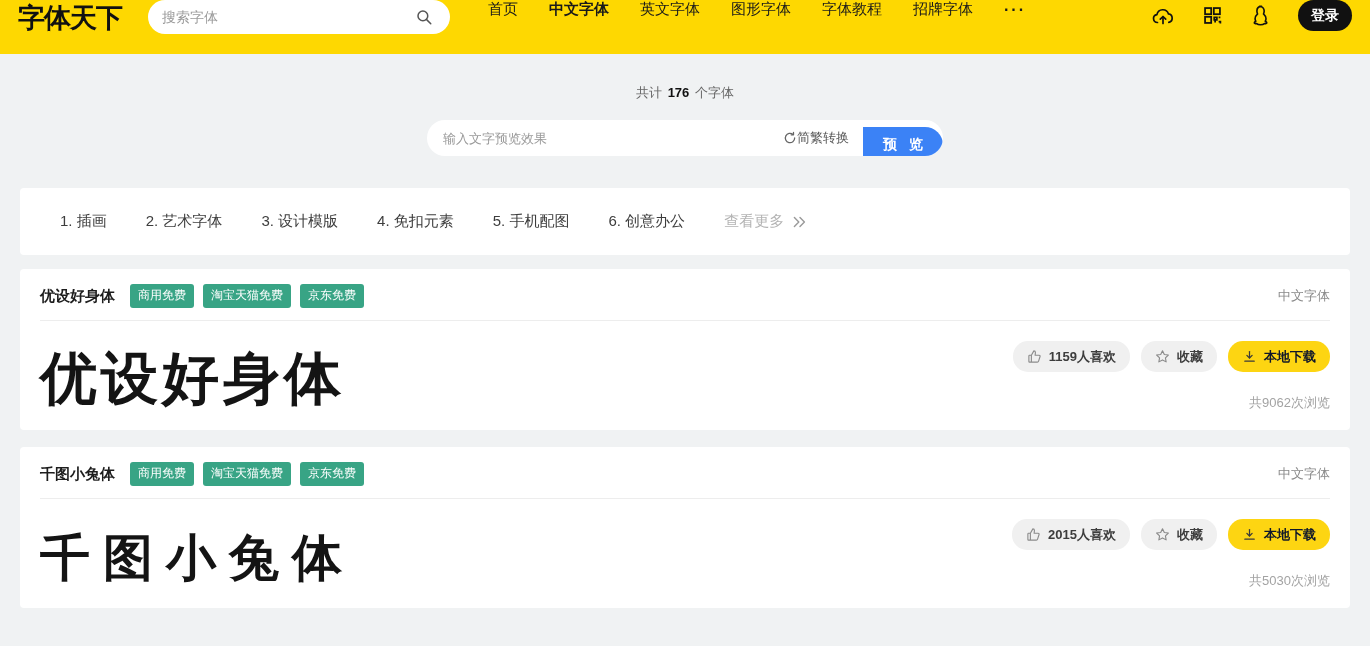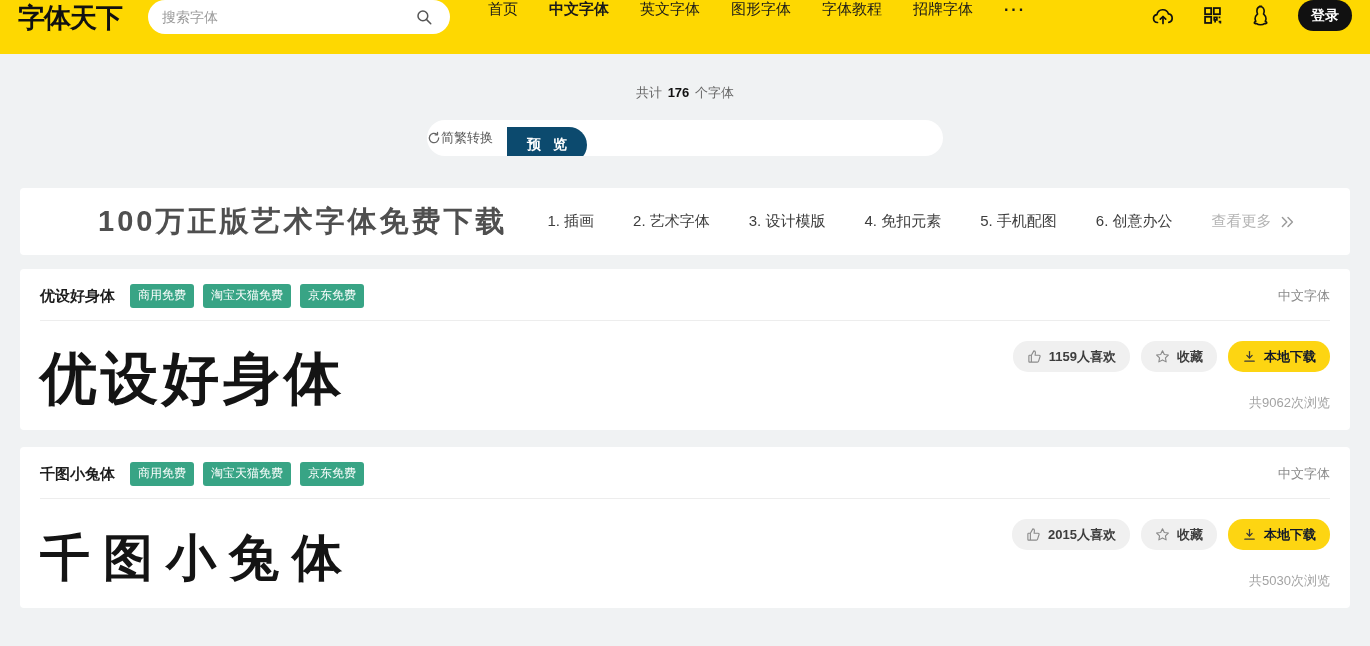--- a/index.html
+++ b/index.html
@@ -26,21 +26,21 @@
   .hero { text-align:center; padding-top:19px; padding-bottom:32px; }
   .hero-title { font-size:24px; font-weight:500; color:#2b2b2b; }
   .hero-sub { margin-top:11px; font-size:13px; color:#666; }
   .hero-sub b { color:#111; font-weight:700; padding:0 2px; }
   .preview-bar { margin:18px auto 0; width:516px; height:36px; display:flex; background:#fff;
     border-radius:18px; overflow:hidden; align-items:center; }
   .preview-bar input { flex:1; border:none; outline:none; font-size:13px; color:#333; padding:0 16px; background:transparent; }
   .preview-bar input::placeholder { color:#9a9a9a; }
   .convert { display:flex; align-items:center; gap:0; font-size:13px; color:#555; cursor:pointer;
     padding-right:14px; white-space:nowrap; }
-  .preview-btn { width:80px; height:36px; border:none; background:#0c4a6e; color:#fff; font-size:14px;
+  .preview-btn { width:80px; height:36px; border:none; background:#3b82f6; color:#fff; font-size:14px;
     font-weight:600; letter-spacing:4px; border-radius:0 18px 18px 0; cursor:pointer; font-family:inherit; padding-left:4px;margin-top:14px; }
 
   
   .banner { margin:0 20px; height:67px; background:#fff; border-radius:4px; display:flex; align-items:center; }
   .banner-title { margin-left:78px; font-size:29px; color:#4f4f4f; font-weight:600; letter-spacing:3px; white-space:nowrap; cursor:pointer; }
   .banner-links { display:flex; align-items:center; margin-left:40px; gap:39px; }
   .banner-link { font-size:15px; color:#3d3d3d; cursor:pointer; white-space:nowrap; }
   .banner-more { display:flex; align-items:center; gap:8px; font-size:15px; color:#b3b3b3; cursor:pointer; white-space:nowrap; }
 
   
@@ -117,35 +117,35 @@
   </div>
 </div>
 
 <div class="hero">
   <div class="hero-sub">
     <span>共计</span>
     <b>176</b>
     <span>个字体</span>
   </div>
   <div class="preview-bar">
+    <input type="text" placeholder="输入文字预览效果" style="">
     <span class="convert">
       <span>
         <svg width="14" height="14" viewBox="0 0 24 24" fill="none" stroke="#666" stroke-width="2.2" stroke-linecap="round">
           <path d="M20 12a8 8 0 1 1-2.8-6.1"></path>
             <path d="M18 2.5v4h-4" stroke-linejoin="round"></path>
         </svg>
       </span>
       <span>简繁转换</span>
     </span>
     <button class="preview-btn">预 览</button>
   </div>
 </div>
 
 <div class="banner">
-  <div class="banner-title">100万正版艺术字体免费下载</div>
   <div class="banner-links">
     <span class="banner-link">1. 插画</span>
     <span class="banner-link">2. 艺术字体</span>
     <span class="banner-link">3. 设计模版</span>
     <span class="banner-link">4. 免扣元素</span>
     <span class="banner-link">5. 手机配图</span>
     <span class="banner-link">6. 创意办公</span>
     <span class="banner-more">
       <span>查看更多</span>
       <span>

